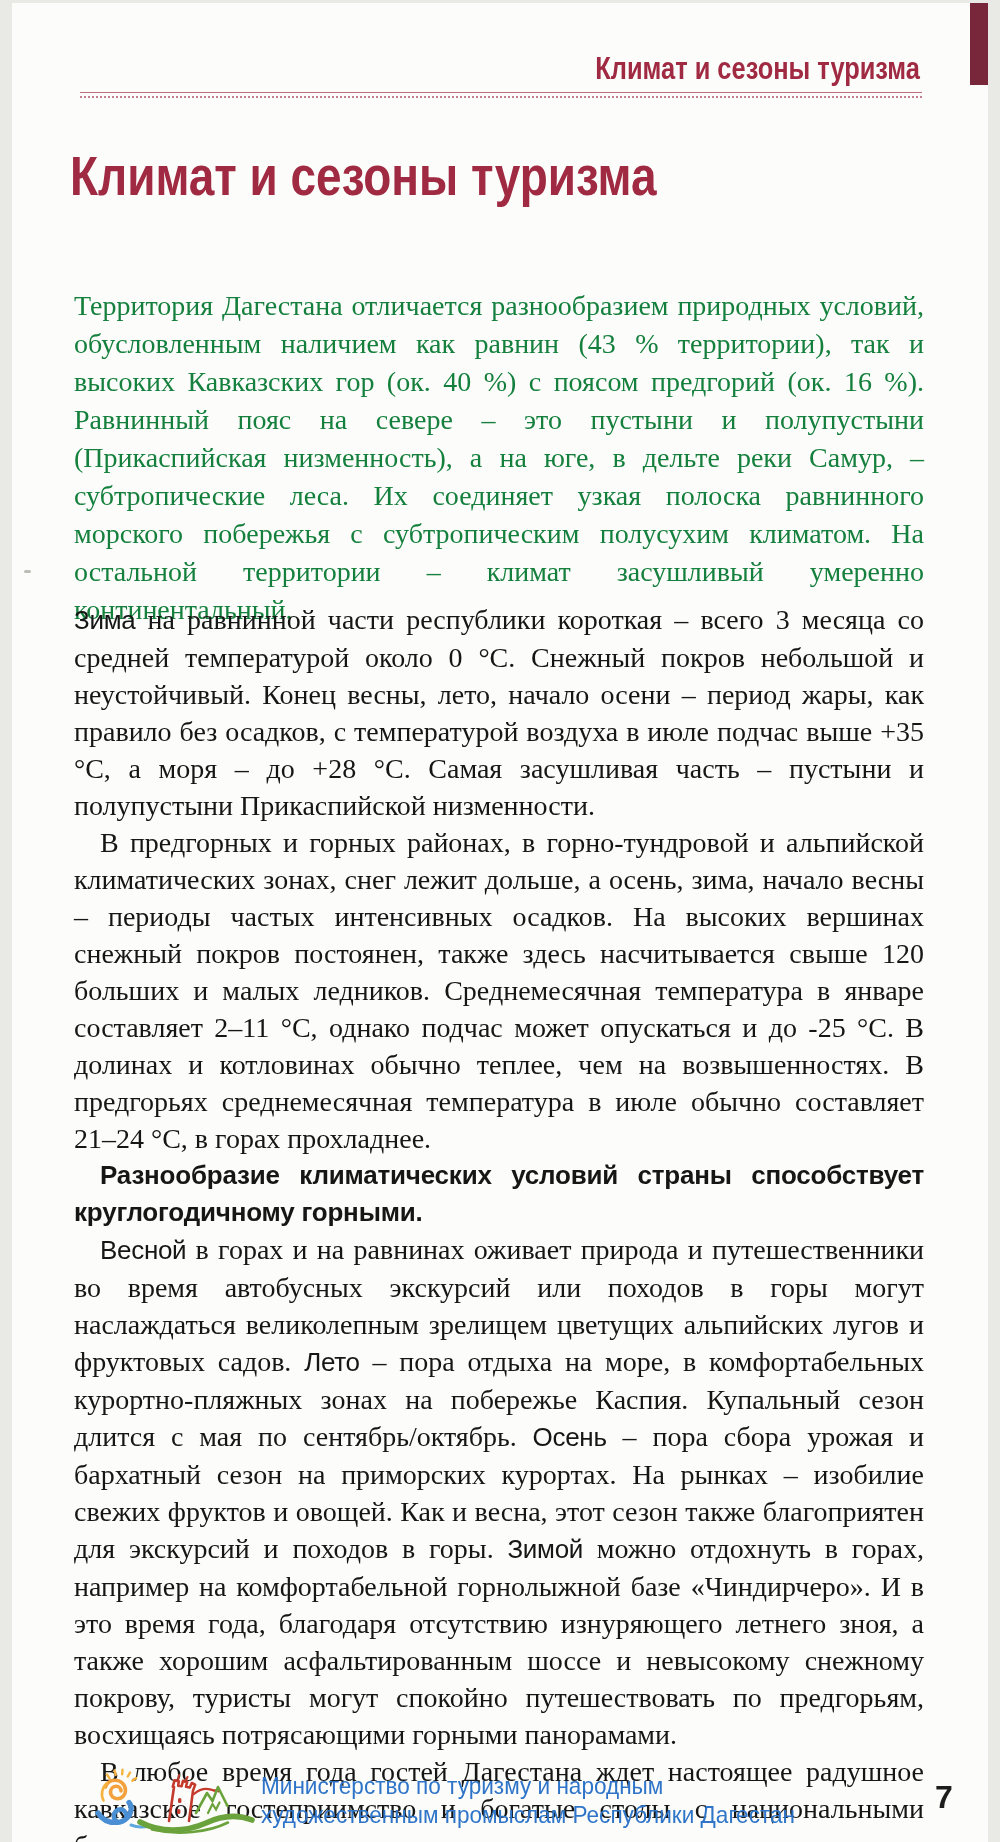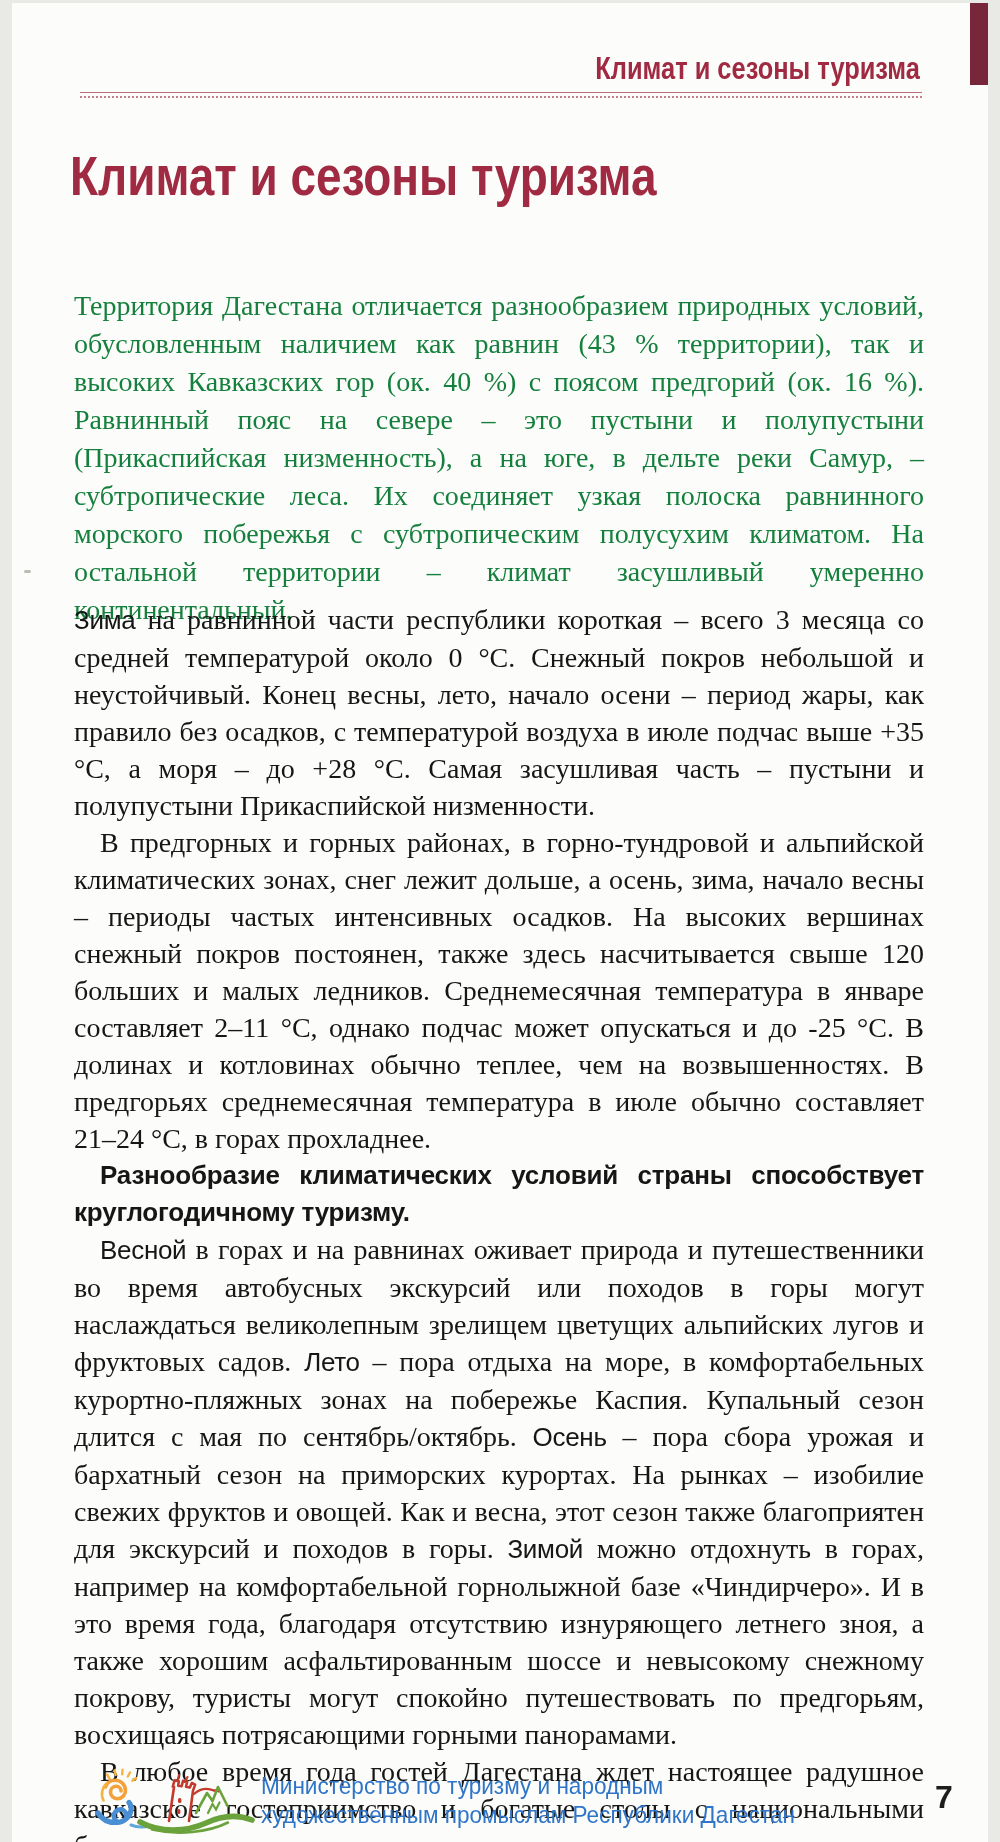--- a/index.html
+++ b/index.html
@@ -113,21 +113,21 @@
 
   <h1 class="page-title" style="margin:0;">Климат и сезоны туризма</h1>
 
   <p class="intro">Территория Дагестана отличается разнообразием природных условий, обусловленным наличием как равнин (43 % территории), так и высоких Кавказских гор (ок. 40 %) с поясом предгорий (ок. 16 %). Равнинный пояс на севере – это пустыни и полупустыни (Прикаспийская низменность), а на юге, в дельте реки Самур, – субтропические леса. Их соединяет узкая полоска равнинного морского побережья с субтропическим полусухим климатом. На остальной территории – климат засушливый умеренно континентальный.</p>
 
   <div class="scan-artifact"></div>
 
   <div class="body-text">
       <p class=""><span class="lead-bold">Зима</span><span> на равнинной части республики короткая – всего 3 месяца со средней температурой около 0 °С. Снежный покров небольшой и неустойчивый. Конец весны, лето, начало осени – период жары, как правило без осадков, с температурой воздуха в июле подчас выше +35 °С, а моря – до +28 °С. Самая засушливая часть – пустыни и полупустыни Прикаспийской низменности.</span></p>
       <p class="indent "><span>В предгорных и горных районах, в горно-тундровой и альпийской климатических зонах, снег лежит дольше, а осень, зима, начало весны – периоды частых интенсивных осадков. На высоких вершинах снежный покров постоянен, также здесь насчитывается свыше 120 больших и малых ледников. Среднемесячная температура в январе составляет 2–11 °С, однако подчас может опускаться и до -25 °С. В долинах и котловинах обычно теплее, чем на возвышенностях. В предгорьях среднемесячная температура в июле обычно составляет 21–24 °С, в горах прохладнее.</span></p>
-      <p class="indent bold-sans"><span class="lead-bold">Разнообразие климатических условий страны способствует круглогодичному туризму.</span></p>
+      <p class="indent bold-sans"><span class="lead-bold">Разнообразие климатических условий страны способствует круглогодичному горными.</span></p>
       <p class="indent "><span class="lead-bold">Весной</span><span> в горах и на равнинах оживает природа и путешественники во время автобусных экскурсий или походов в горы могут наслаждаться великолепным зрелищем цветущих альпийских лугов и фруктовых садов. </span><span class="lead-bold">Лето</span><span> – пора отдыха на море, в комфортабельных курортно-пляжных зонах на побережье Каспия. Купальный сезон длится с мая по сентябрь/октябрь. </span><span class="lead-bold">Осень</span><span> – пора сбора урожая и бархатный сезон на приморских курортах. На рынках – изобилие свежих фруктов и овощей. Как и весна, этот сезон также благоприятен для экскурсий и походов в горы. </span><span class="lead-bold">Зимой</span><span> можно отдохнуть в горах, например на комфортабельной горнолыжной базе «Чиндирчеро». И в это время года, благодаря отсутствию изнуряющего летнего зноя, а также хорошим асфальтированным шоссе и невысокому снежному покрову, туристы могут спокойно путешествовать по предгорьям, восхищаясь потрясающими горными панорамами.</span></p>
       <p class="indent "><span>В любое время года гостей Дагестана ждет настоящее радушное кавказское гостеприимство и богатые столы с национальными блюдами только из натуральных, экологически чистых продуктов.</span></p>
     </div>
 
   <div class="footer">
 
     <svg class="logo" width="166" height="72" viewBox="0 0 166 72" fill="none" xmlns="http://www.w3.org/2000/svg">
 
       <g>
         <path d="M31 26 c0,-2.6 -2.1,-4.7 -4.7,-4.7 c-3.2,0 -5.8,2.6 -5.8,5.8 c0,3.7 3,6.7 6.7,6.7 c4.6,0 8.3,-3.7 8.3,-8.3 c0,-5.7 -4.6,-10.3 -10.3,-10.3 c-4.4,0 -8.2,2.7 -9.7,6.6" stroke="#f2a13c" stroke-width="3.6" stroke-linecap="round"></path>

